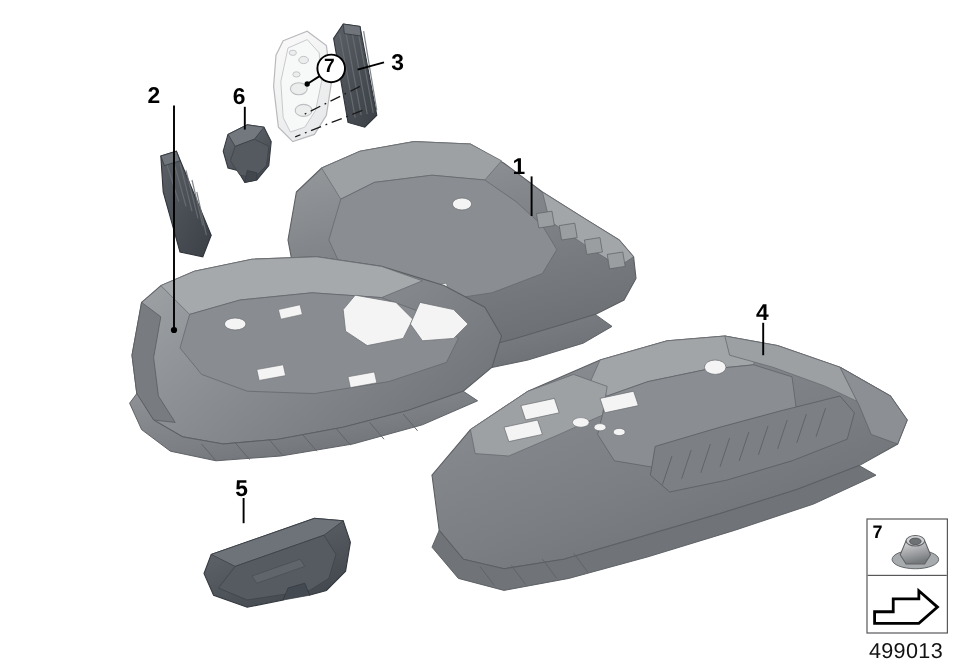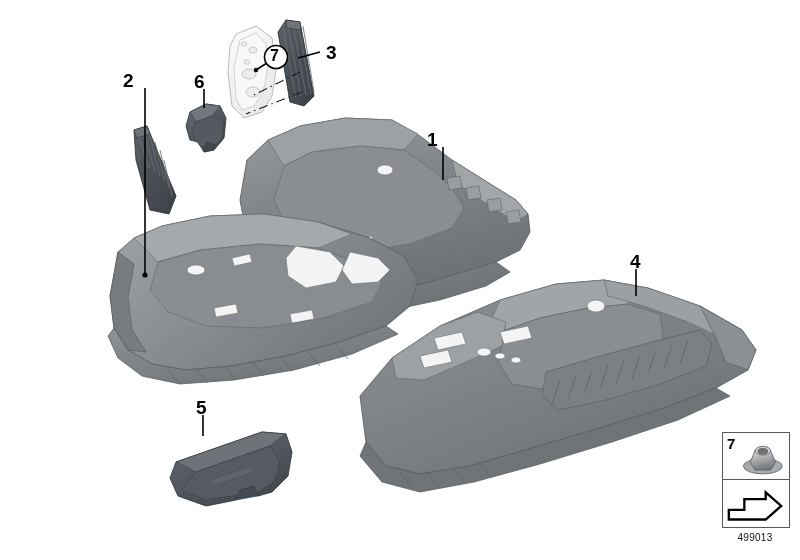--- a/index.html
+++ b/index.html
@@ -33,21 +33,21 @@
     line-height: 1;
     user-select: none;
   }
   .drawing-number {
     position: absolute;
     left: 716px;
     top: 532px;
     width: 78px;
     text-align: center;
     font-family: "Liberation Sans", sans-serif;
-    font-size: 10px;
+    font-size: 18px;
     letter-spacing: 0.3px;
     color: #111111;
   }
   .legend-box {
     position: absolute;
     left: 722px;
     top: 432px;
     width: 68px;
     height: 96px;
     border: 1px solid #58585a;

